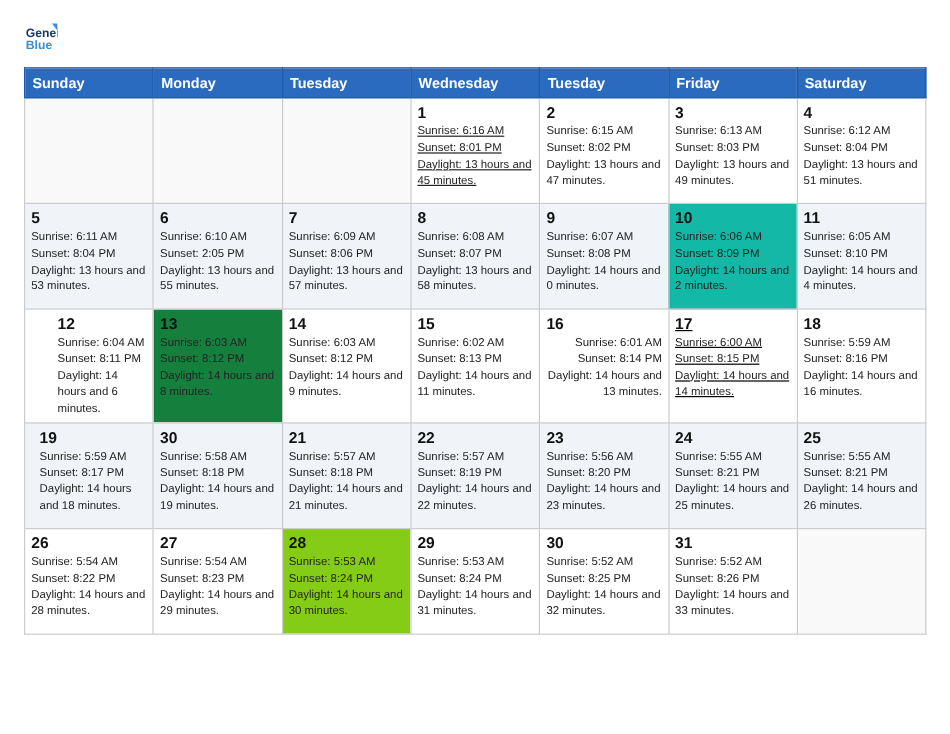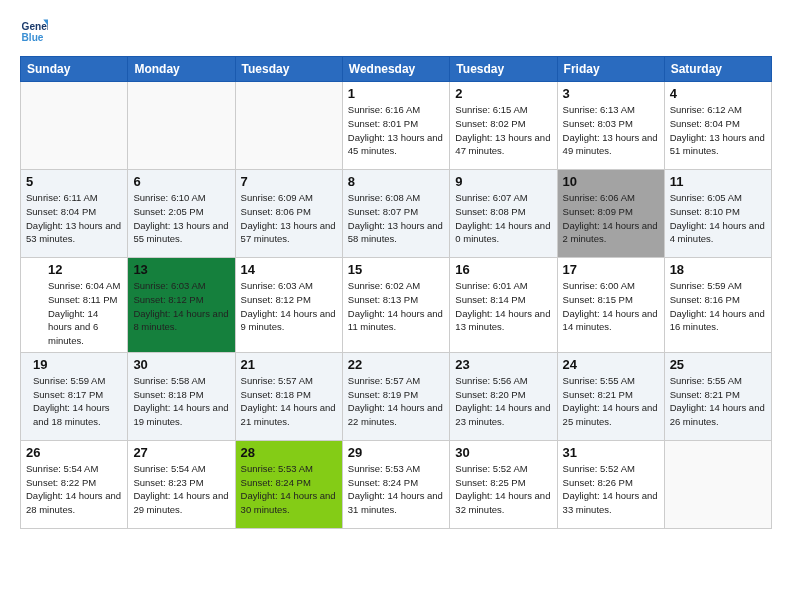--- a/index.html
+++ b/index.html
@@ -119,21 +119,21 @@
           <th>Saturday</th>
         </tr>
     </thead>
     <tbody id="calendar-body">
     <tr>
           <td class="empty-cell" style="background: rgb(249, 249, 249);"></td>
           <td class="empty-cell" style="background: rgb(249, 249, 249);"></td>
           <td class="empty-cell" style="background: rgb(249, 249, 249);"></td>
           <td style="background: rgb(255, 255, 255);">
             <div class="day-number">1</div>
-            <div class="day-info" style="white-space: pre-line;">Sunrise: 6:16 AM
+            <div class="day-info" style="white-space: pre-line; text-decoration: underline;">Sunrise: 6:16 AM
 Sunset: 8:01 PM
 Daylight: 13 hours and 45 minutes.</div>
           </td>
           <td style="background: rgb(255, 255, 255);">
             <div class="day-number">2</div>
             <div class="day-info" style="white-space: pre-line;">Sunrise: 6:15 AM
 Sunset: 8:02 PM
 Daylight: 13 hours and 47 minutes.</div>
           </td>
           <td style="background: rgb(255, 255, 255);">
@@ -173,21 +173,21 @@
             <div class="day-info" style="white-space: pre-line;">Sunrise: 6:08 AM
 Sunset: 8:07 PM
 Daylight: 13 hours and 58 minutes.</div>
           </td>
           <td style="background: rgb(240, 244, 248);">
             <div class="day-number">9</div>
             <div class="day-info" style="white-space: pre-line;">Sunrise: 6:07 AM
 Sunset: 8:08 PM
 Daylight: 14 hours and 0 minutes.</div>
           </td>
-          <td style="background: #a3a3a3;">
+          <td style="background: #14b8a6;">
             <div class="day-number">10</div>
             <div class="day-info" style="white-space: pre-line;">Sunrise: 6:06 AM
 Sunset: 8:09 PM
 Daylight: 14 hours and 2 minutes.</div>
           </td>
           <td style="background: rgb(240, 244, 248);">
             <div class="day-number">11</div>
             <div class="day-info" style="white-space: pre-line;">Sunrise: 6:05 AM
 Sunset: 8:10 PM
 Daylight: 14 hours and 4 minutes.</div>
@@ -213,25 +213,25 @@
 Daylight: 14 hours and 9 minutes.</div>
           </td>
           <td style="background: rgb(255, 255, 255);">
             <div class="day-number">15</div>
             <div class="day-info" style="white-space: pre-line;">Sunrise: 6:02 AM
 Sunset: 8:13 PM
 Daylight: 14 hours and 11 minutes.</div>
           </td>
           <td style="background: rgb(255, 255, 255);">
             <div class="day-number">16</div>
-            <div class="day-info" style="white-space: pre-line;">Sunrise: 6:01 AM
+            <div class="day-info" style="white-space: pre-line; text-align: right;">Sunrise: 6:01 AM
 Sunset: 8:14 PM
 Daylight: 14 hours and 13 minutes.</div>
           </td>
-          <td style="background: rgb(255, 255, 255);">
+          <td style="background: rgb(255, 255, 255); text-decoration: underline;">
             <div class="day-number">17</div>
             <div class="day-info" style="white-space: pre-line;">Sunrise: 6:00 AM
 Sunset: 8:15 PM
 Daylight: 14 hours and 14 minutes.</div>
           </td>
           <td style="background: rgb(255, 255, 255);">
             <div class="day-number">18</div>
             <div class="day-info" style="white-space: pre-line;">Sunrise: 5:59 AM
 Sunset: 8:16 PM
 Daylight: 14 hours and 16 minutes.</div>

